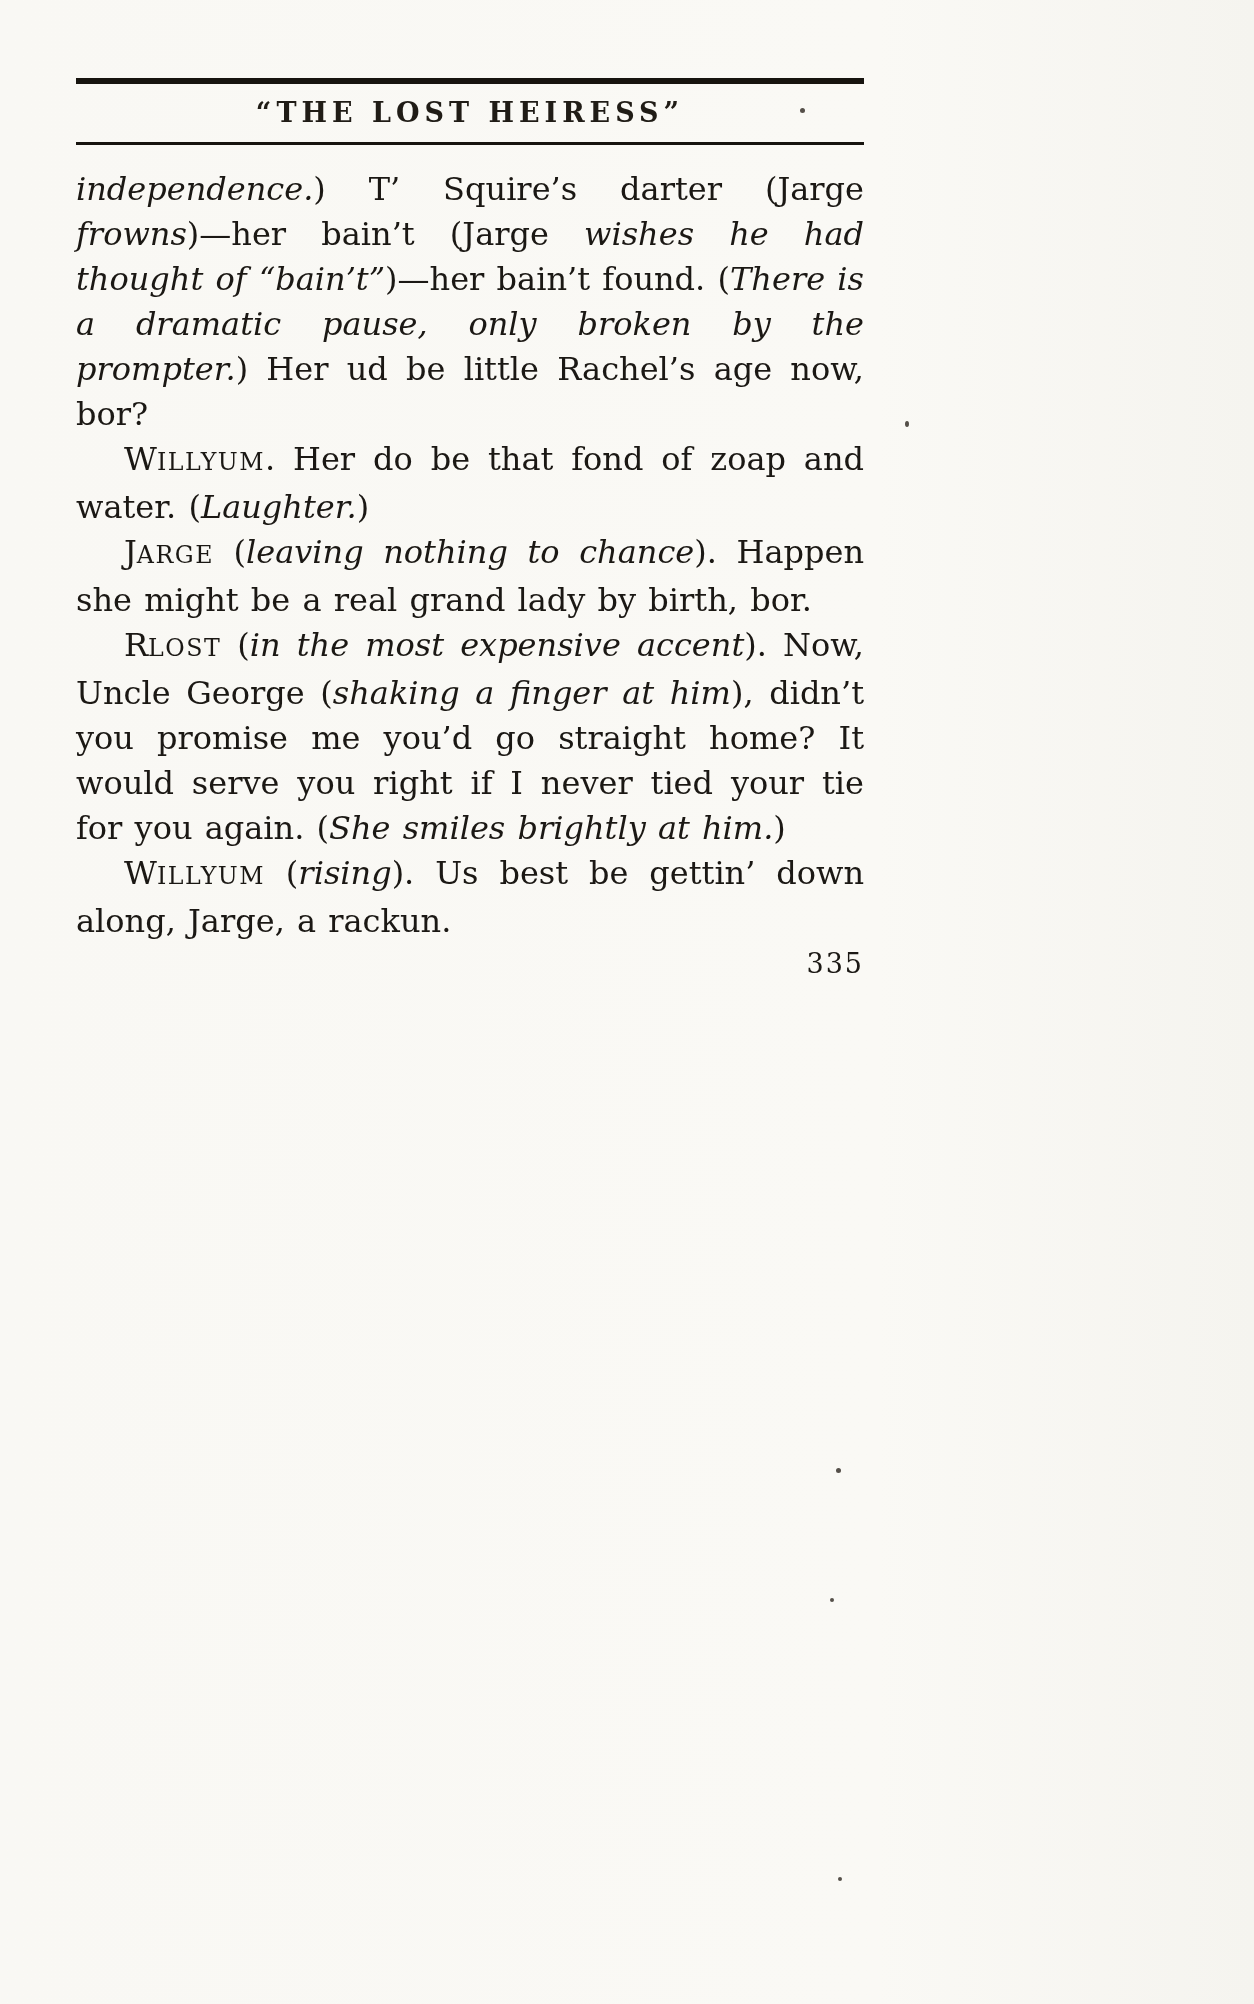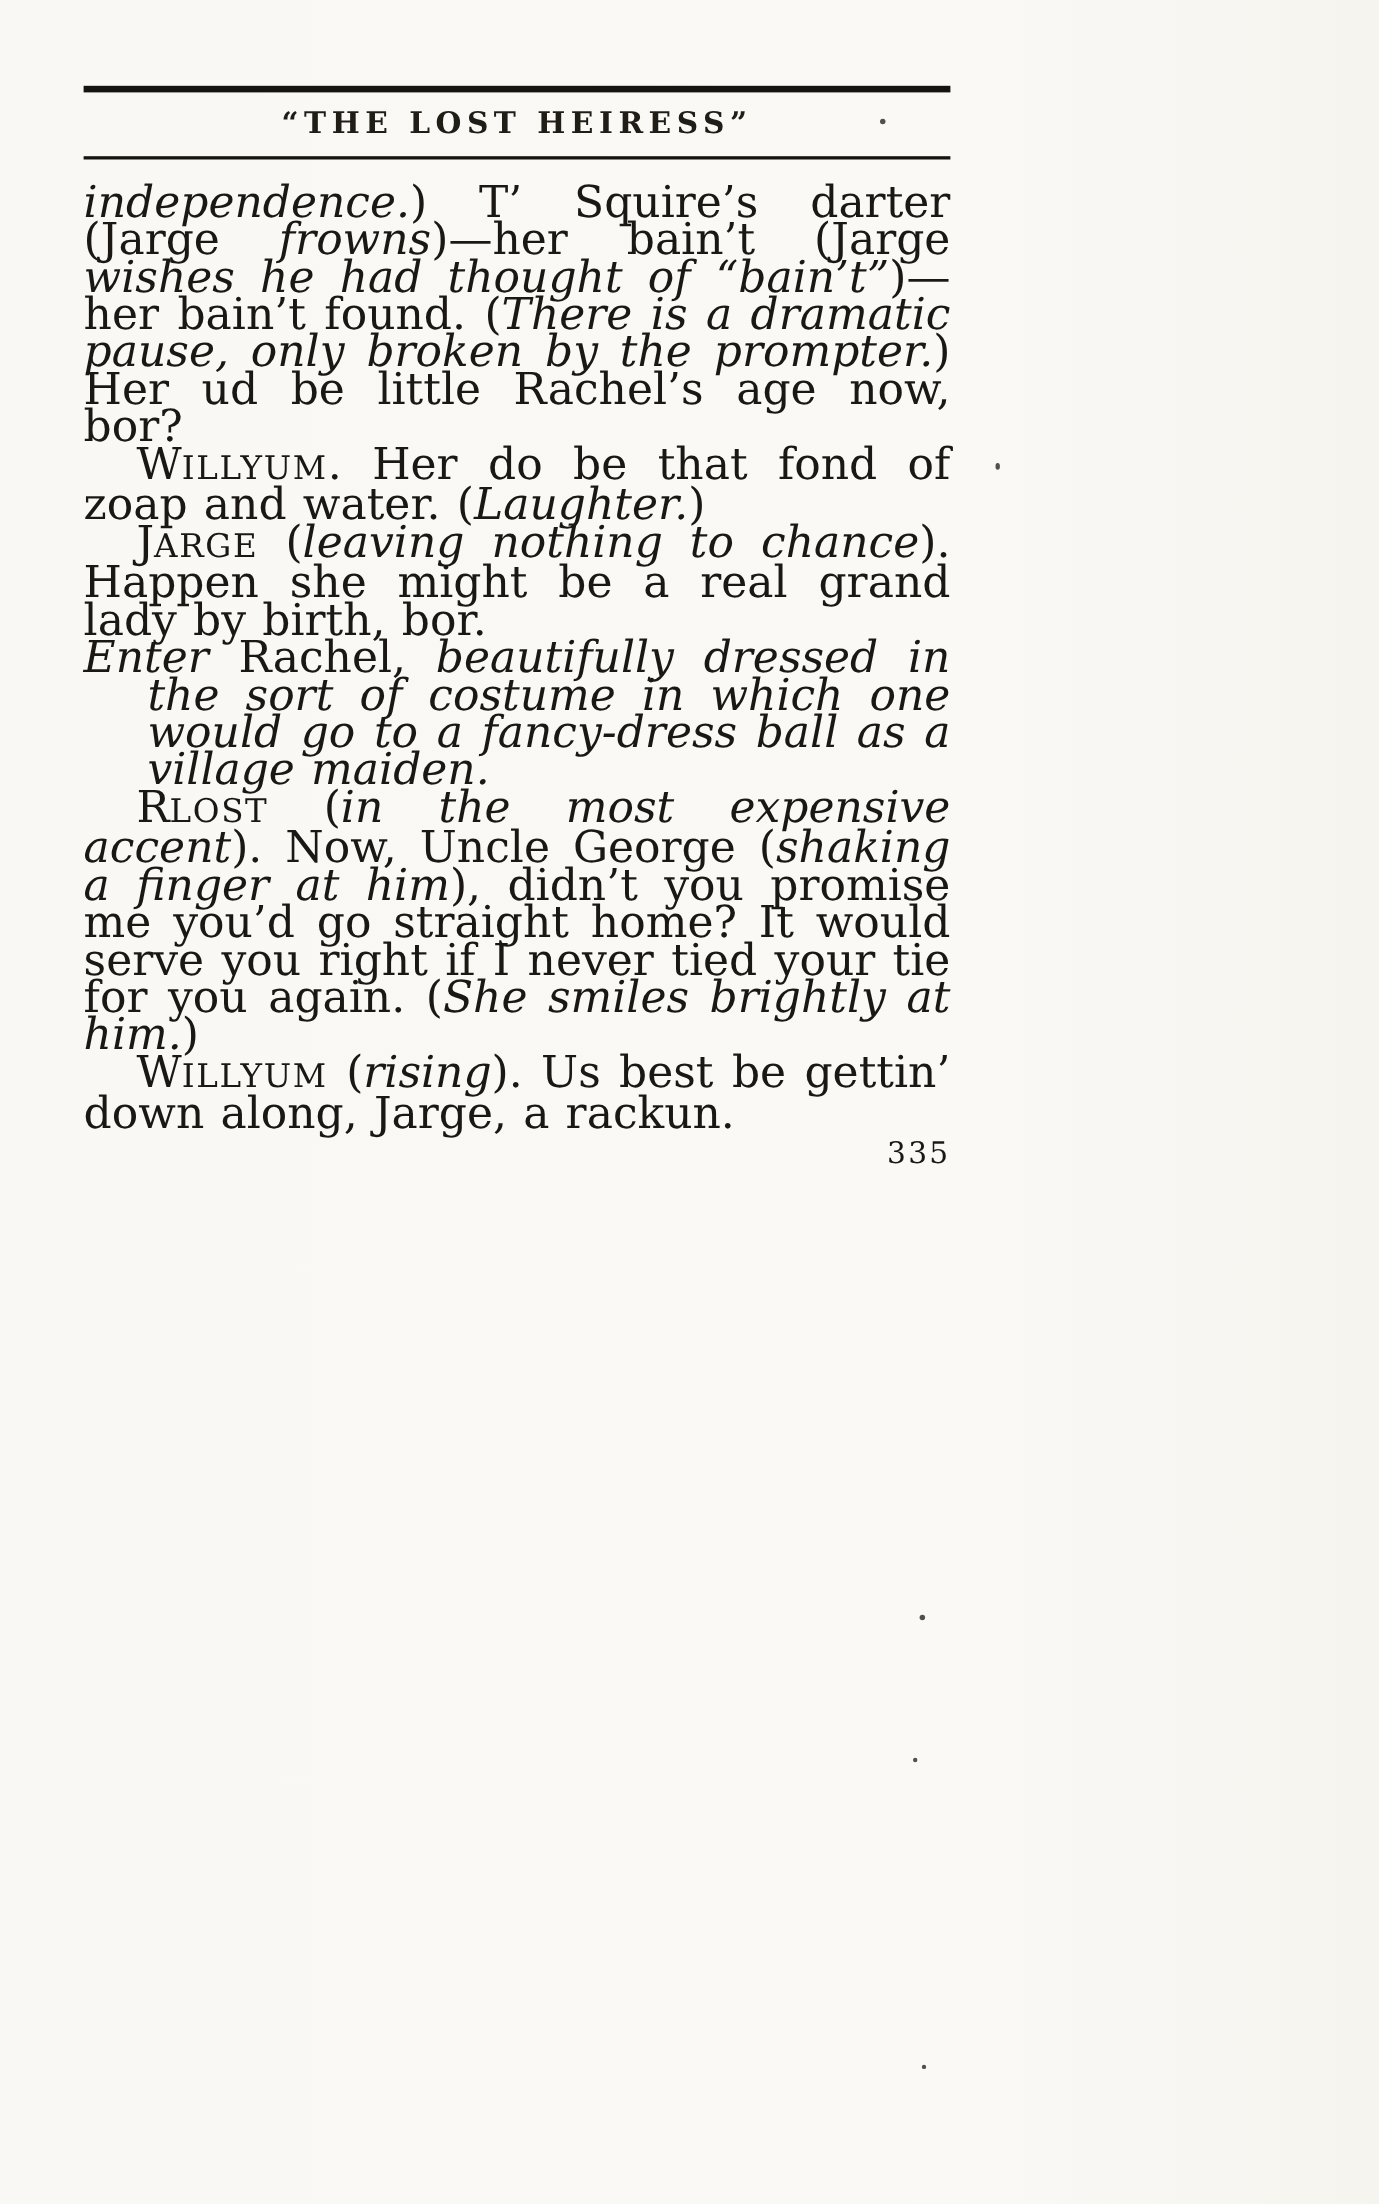--- a/index.html
+++ b/index.html
@@ -39,22 +39,22 @@
     margin-top: 13px;
     text-align: center;
     font-size: 27px;
     line-height: 32px;
     letter-spacing: 5px;
     font-weight: bold;
     color: #201c16;
   }
   .text-block {
     margin-top: 22px;
-    font-size: 40px;
-    line-height: 34px;
+    font-size: 32px;
+    line-height: 45px;
     text-align: justify;
     word-spacing: 2px;
   }
   p.para {
     margin: 0;
     padding: 0;
   }
   p.para-speech {
     text-indent: 48px;
   }
@@ -101,21 +101,20 @@
 
 <div class="page">
   <div class="content">
     <div class="rule rule-thick"></div>
     <div class="running-head">“THE LOST HEIRESS”</div>
     <div class="rule rule-thin"></div>
     <div class="text-block" id="text-block">
         <p class="para para-continuation"><em>independence.</em>)  T’ Squire’s darter (Jarge <em>frowns</em>)—her bain’t (Jarge <em>wishes he had thought of “bain’t”</em>)—her bain’t found.  (<em>There is a dramatic pause, only broken by the prompter.</em>)  Her ud be little Rachel’s age now, bor?</p>
         <p class="para para-speech"><span class="speaker"><span class="sc-first">W</span><span class="sc-rest">ILLYUM</span></span>.  Her do be that fond of zoap and water.  (<em>Laughter.</em>)</p>
         <p class="para para-speech"><span class="speaker"><span class="sc-first">J</span><span class="sc-rest">ARGE</span></span> (<em>leaving nothing to chance</em>).  Happen she might be a real grand lady by birth, bor.</p>
-        <p class="para para-stage-direction"><em>Enter</em> Rachel, <em>beautifully dressed in the sort of costume in which one would go to a fancy-dress ball as a village maiden.</em></p>
         <p class="para para-speech"><span class="speaker"><span class="sc-first">R</span><span class="sc-rest">LOST</span></span> (<em>in the most expensive accent</em>).  Now, Uncle George (<em>shaking a finger at him</em>), didn’t you promise me you’d go straight home?  It would serve you right if I never tied your tie for you again.  (<em>She smiles brightly at him.</em>)</p>
         <p class="para para-speech"><span class="speaker"><span class="sc-first">W</span><span class="sc-rest">ILLYUM</span></span> (<em>rising</em>).  Us best be gettin’ down along, Jarge, a rackun.</p>
       </div>
     <div class="page-number">335</div>
   </div>
 
   <div class="speck speck-1"></div>
   <div class="speck speck-2"></div>
   <div class="speck speck-3"></div>
   <div class="speck speck-4"></div>

